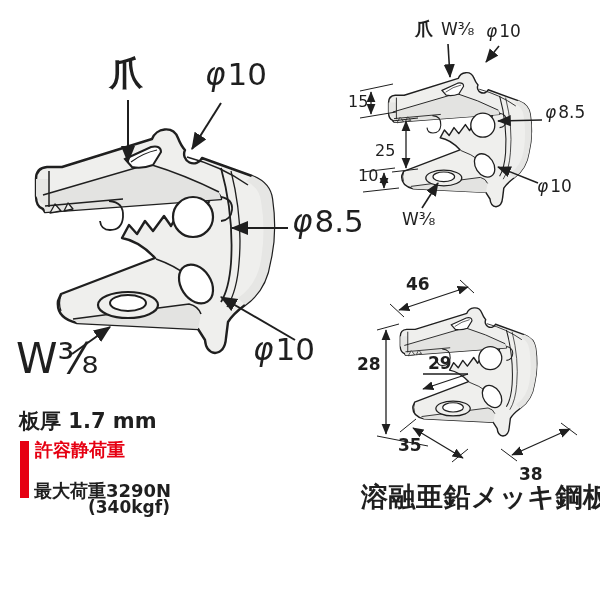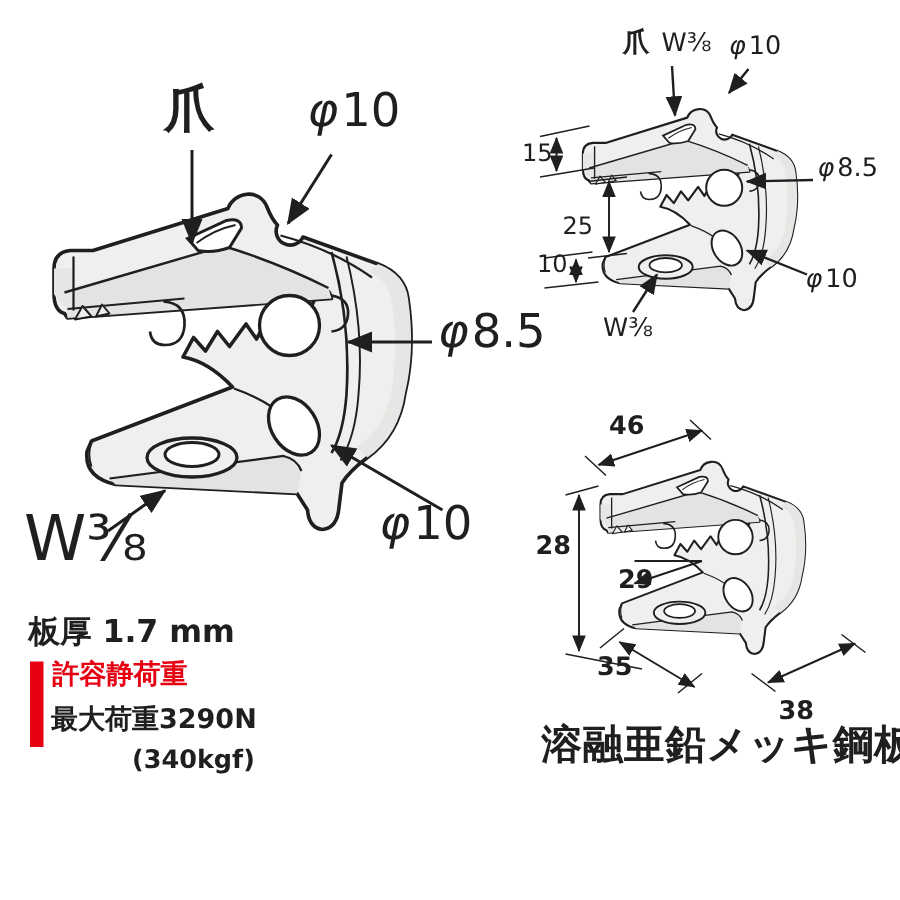--- a/index.html
+++ b/index.html
@@ -116,39 +116,39 @@
     <span class="phi">φ</span><span>8.5</span>
   </div>
   <div class="lbl big-dim" style="left:253px;top:334px;">
     <span class="phi">φ</span><span>10</span>
   </div>
   <div class="lbl" style="left:16px;top:338px;font-size:42px;">W³⁄₈</div>
 
   <div class="lbl jp" style="left:19px;top:411px;font-size:21px;">板厚 1.7 mm</div>
   <div class="redbar" style="left:20px;top:441px;width:9px;height:57px;"></div>
   <div class="lbl jp red" style="left:35px;top:441px;font-size:18px;font-weight:700;">許容静荷重</div>
-  <div class="lbl jp" style="left:34px;top:471px;font-size:18px;">最大荷重3290N</div>
+  <div class="lbl jp" style="left:34px;top:482px;font-size:18px;">最大荷重3290N</div>
   <div class="lbl" style="left:88px;top:499px;font-size:17px;font-weight:600;">(340kgf)</div>
 
   <div class="lbl jp" style="left:415px;top:20px;font-size:18px;">爪</div>
   <div class="lbl small-lbl" style="left:441px;top:21px;">W³⁄₈</div>
   <div class="lbl small-lbl" style="left:486px;top:23px;">
     <span class="phi">φ</span><span>10</span>
   </div>
   <div class="lbl dim-num" style="left:348px;top:94px;">15</div>
   <div class="lbl dim-num" style="left:375px;top:131px;margin-top:12px;">25</div>
   <div class="lbl dim-num" style="left:358px;top:168px;">10</div>
   <div class="lbl small-lbl" style="left:545px;top:104px;">
     <span class="phi">φ</span><span>8.5</span>
   </div>
   <div class="lbl small-lbl" style="left:537px;top:178px;">
     <span class="phi">φ</span><span>10</span>
   </div>
   <div class="lbl small-lbl" style="left:402px;top:211px;">W³⁄₈</div>
 
   <div class="lbl dim-num2" style="left:406px;top:276px;">46</div>
   <div class="lbl dim-num2" style="left:357px;top:356px;">28</div>
-  <div class="lbl dim-num2" style="left:412px;top:355px;margin-top:24px;">29</div>
+  <div class="lbl dim-num2" style="left:428px;top:355px;">29</div>
   <div class="lbl dim-num2" style="left:398px;top:437px;">35</div>
   <div class="lbl dim-num2" style="left:519px;top:441px;margin-top:25px;">38</div>
   <div class="lbl jp" style="left:361px;top:483px;font-size:27px;letter-spacing:0.5px;">溶融亜鉛メッキ鋼板</div>
 
 </div>
 
 </body></html>

